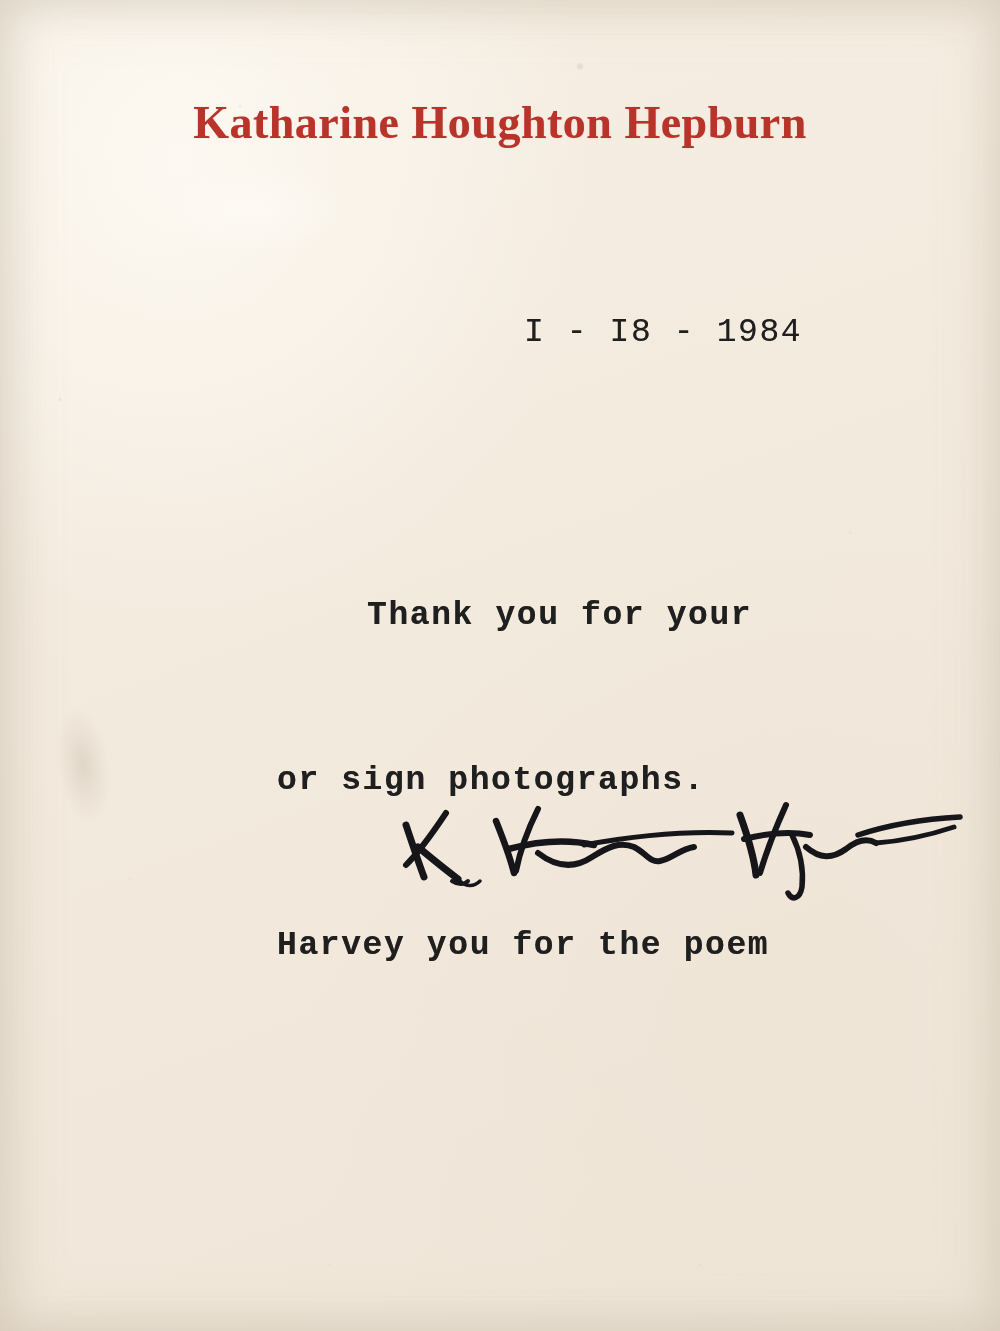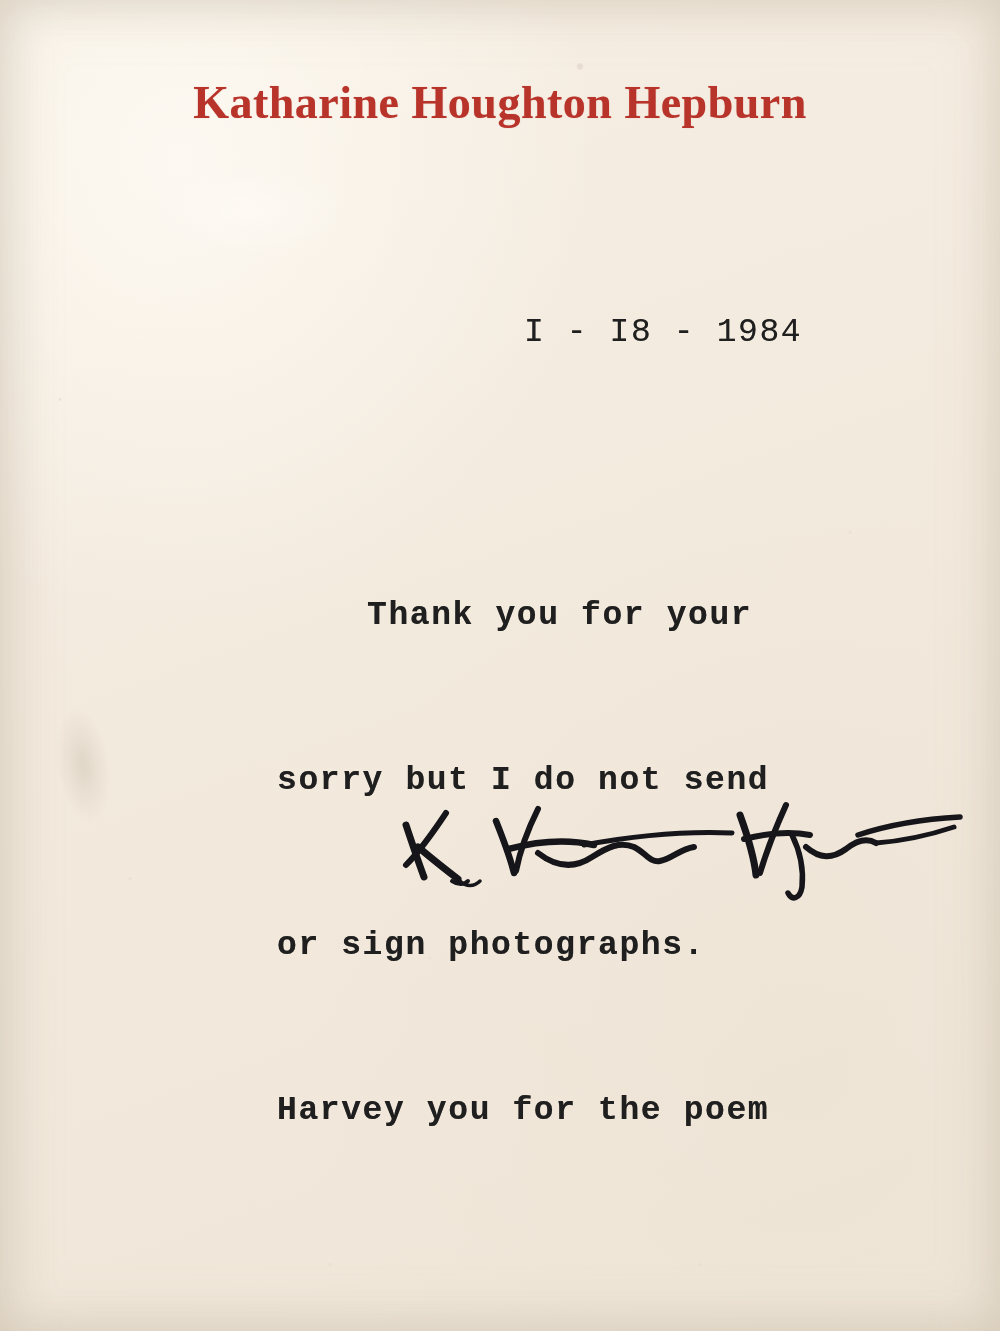--- a/index.html
+++ b/index.html
@@ -68,21 +68,21 @@
     top: 150px;
     width: 260px;
     height: 120px;
     pointer-events: none;
     background: radial-gradient(ellipse 50% 50% at 50% 50%, rgba(255,253,248,0.55), rgba(255,253,248,0) 75%);
   }
 
   
   .letterhead {
     position: absolute;
-    top: 76px;
+    top: 96px;
     left: 0;
     width: 1000px;
     text-align: center;
     font-family: "Liberation Serif", serif;
     font-weight: bold;
     font-size: 46px;
     letter-spacing: 0.5px;
     color: #b8332a;
     text-shadow: 0 0 1px rgba(184,51,42,0.35);
   }
@@ -143,21 +143,20 @@
   <div class="smudge-top"></div>
   <div class="smudge-left"></div>
 
   <div class="letterhead">Katharine Houghton Hepburn</div>
 
   <div class="typed date-line">I - I8 - 1984</div>
 
 
   <div class="typed body-block">
     <span class="line indent">Thank you for your</span>
-    <span class="line">sorry but I do not send</span>
     <span class="line">or sign photographs.</span>
     <span class="line">Harvey you for the poem</span>
     
   </div>
 
   <div class="signature">
     <svg viewBox="0 0 600 110" xmlns="http://www.w3.org/2000/svg">
       <g fill="none" stroke="#15151a" stroke-linecap="round" stroke-linejoin="round">
 
         <path d="M18,30 C24,48 30,66 36,82" stroke-width="7"></path>

